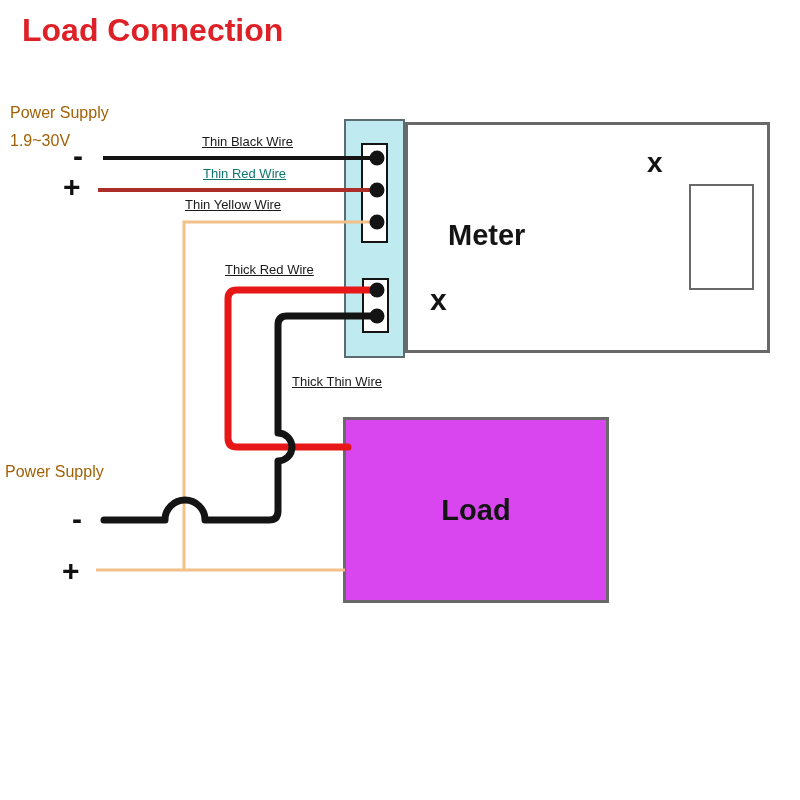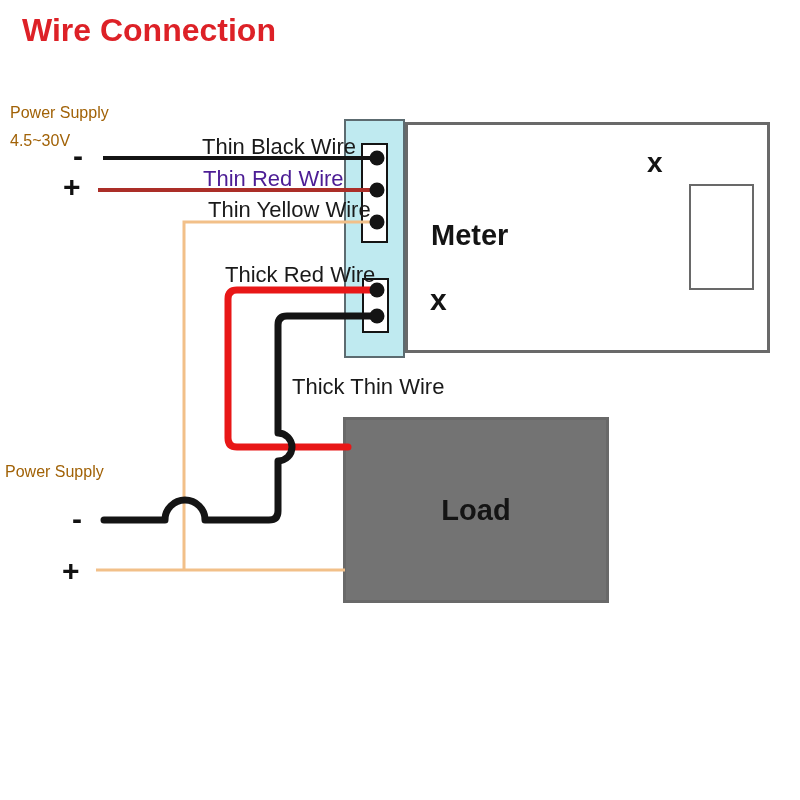--- a/index.html
+++ b/index.html
@@ -30,28 +30,29 @@
     font-weight:bold;
     font-size:30px;
     line-height:1;
     white-space:nowrap;
   }
   #minus-top{left:73px;top:141px;}
   #plus-top{left:63px;top:172px;}
   #minus-load{left:72px;top:504px;}
   #plus-load{left:62px;top:556px;}
   .wire-label{
-    font-size:22px;
+    font-size:13px;
     color:#1a1a1a;
     white-space:nowrap;
     line-height:1.1;
+    text-decoration:underline;
   }
   #lbl-thin-black{left:202px;top:135px;}
   #lbl-thin-red{left:203px;top:167px;}
-  #lbl-thin-yellow{left:208px;top:198px;text-align:center;}
+  #lbl-thin-yellow{left:185px;top:198px;text-align:center;}
   #lbl-thick-red{left:225px;top:263px;text-align:center;}
   #lbl-thick-black{left:292px;top:375px;}
   
   #meter-box{
     left:405px;top:122px;width:365px;height:231px;
     border:3px solid #696969;background:#ffffff;
     box-sizing:border-box;
   }
   #meter-display-rect{
     left:689px;top:184px;width:65px;height:106px;
@@ -63,50 +64,50 @@
     border:2px solid #5c6b70;background:#bfeaf0;
     box-sizing:border-box;
   }
   .terminal-block{
     border:2px solid #141414;background:#ffffff;
     box-sizing:border-box;
   }
   #terminal-block-top{left:361px;top:143px;width:27px;height:100px;}
   #terminal-block-bottom{left:362px;top:278px;width:27px;height:55px;}
   #meter-label{
-    left:431px;top:219px;
+    left:448px;top:219px;
     font-size:29px;font-weight:bold;color:#141414;
     white-space:nowrap;
   }
   .x-marker{
     font-weight:bold;color:#141414;line-height:1;
   }
   #x-marker-top{left:647px;top:149px;font-size:28px;}
   #x-marker-bottom{left:430px;top:285px;font-size:30px;}
   #load-box{
     left:343px;top:417px;width:266px;height:186px;
-    border:3px solid #696969;background:#737373;
+    border:3px solid #696969;background:#d946ef;
     box-sizing:border-box;
     display:flex;align-items:center;justify-content:center;
   }
   #load-label{
     font-size:29px;font-weight:bold;color:#141414;
   }
   #wires{left:0;top:0;width:800px;height:800px;pointer-events:none;}
 </style>
 </head>
 <body>
 
 <div id="canvas">
 
-  <div class="abs" id="title" style="color: rgb(221, 33, 39);">Wire Connection</div>
+  <div class="abs" id="title" style="color: rgb(221, 33, 39);">Load Connection</div>
 
   <div class="abs psu-block" id="psu-top">
     <div>Power Supply</div>
-    <div>4.5~30V</div>
+    <div>1.9~30V</div>
   </div>
   <div class="abs sign" id="minus-top">-</div>
   <div class="abs sign" id="plus-top">+</div>
 
   <div class="abs psu-block" id="psu-load">
     <div>Power Supply</div>
   </div>
   <div class="abs sign" id="minus-load">-</div>
   <div class="abs sign" id="plus-load">+</div>
 
@@ -137,18 +138,18 @@
     <path d="M378 316 H287 Q278 316 278 325 V433 A14 14 0 0 1 278 461 V511 Q278 520 269 520 H205 A20 20 0 0 0 165 520 H104" fill="none" stroke-width="7" stroke-linecap="round" stroke-linejoin="round" stroke="#141414"></path>
 
     <circle cx="377" cy="158" r="7.5" fill="#141414"></circle>
     <circle cx="377" cy="190" r="7.5" fill="#141414"></circle>
     <circle cx="377" cy="222" r="7.5" fill="#141414"></circle>
     <circle cx="377" cy="290" r="7.5" fill="#141414"></circle>
     <circle cx="377" cy="316" r="7.5" fill="#141414"></circle>
   </svg>
 
   <div class="abs wire-label" id="lbl-thin-black">Thin Black Wire</div>
-  <div class="abs wire-label" id="lbl-thin-red" style="color: #4c1d95; text-align: center;">Thin Red Wire</div>
+  <div class="abs wire-label" id="lbl-thin-red" style="color: #0f766e; text-align: center;">Thin Red Wire</div>
   <div class="abs wire-label" id="lbl-thin-yellow">Thin Yellow Wire</div>
   <div class="abs wire-label" id="lbl-thick-red">Thick Red Wire</div>
   <div class="abs wire-label" id="lbl-thick-black">Thick Thin Wire</div>
 
 </div>
 
 </body></html>

